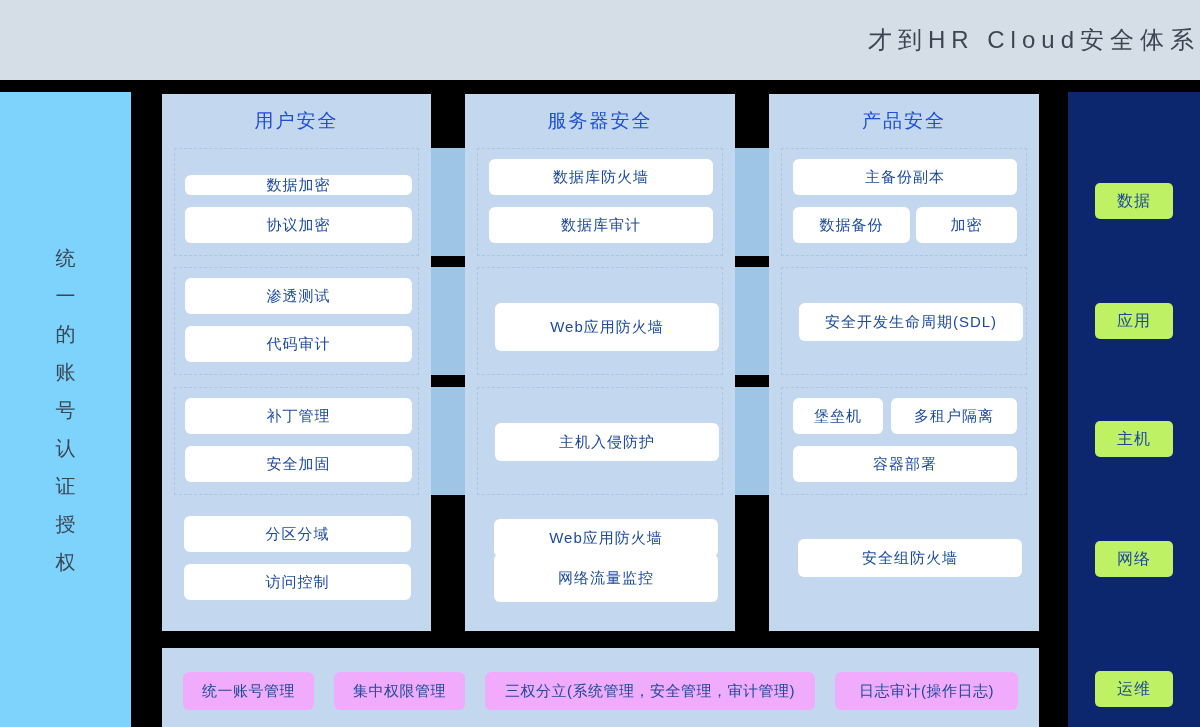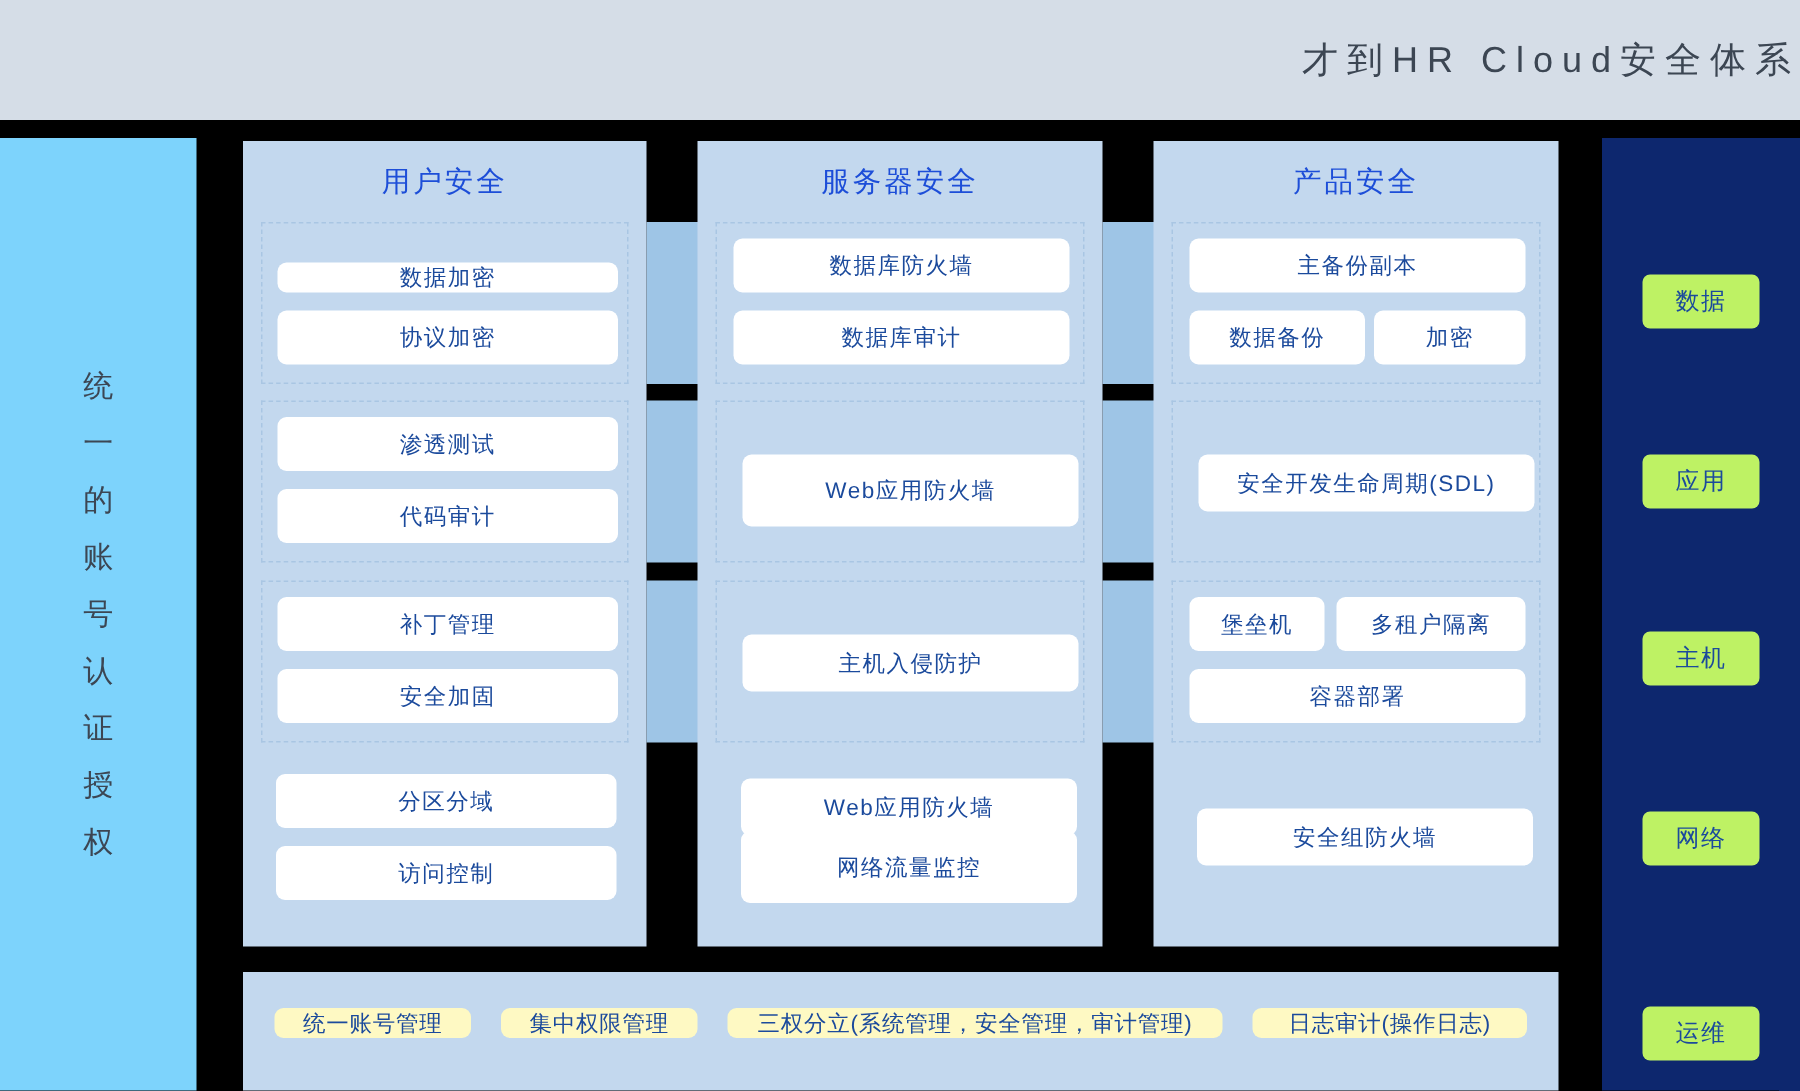--- a/index.html
+++ b/index.html
@@ -75,21 +75,21 @@
     position:absolute;background:#ffffff;border-radius:6px;
     display:flex;align-items:center;justify-content:center;
     font-size:15px;color:#1b4a9c;letter-spacing:1px;white-space:nowrap;
   }
   
   #bottom-bar{
     position:absolute;left:162px;top:648px;width:877px;height:79px;
     background:#c3d8ee;
   }
   .bchip{
-    position:absolute;top:24px;height:20px;background:#fef9c3;border-radius:6px;
+    position:absolute;top:24px;height:38px;background:#f0abfc;border-radius:6px;
     display:flex;align-items:center;justify-content:center;
     font-size:15px;color:#1b4a9c;letter-spacing:0.5px;white-space:nowrap;
   }
 </style>
 </head>
 <body>
 
 <div id="title-bar">
   <div id="title-text">才到HR Cloud安全体系</div>
 </div>

